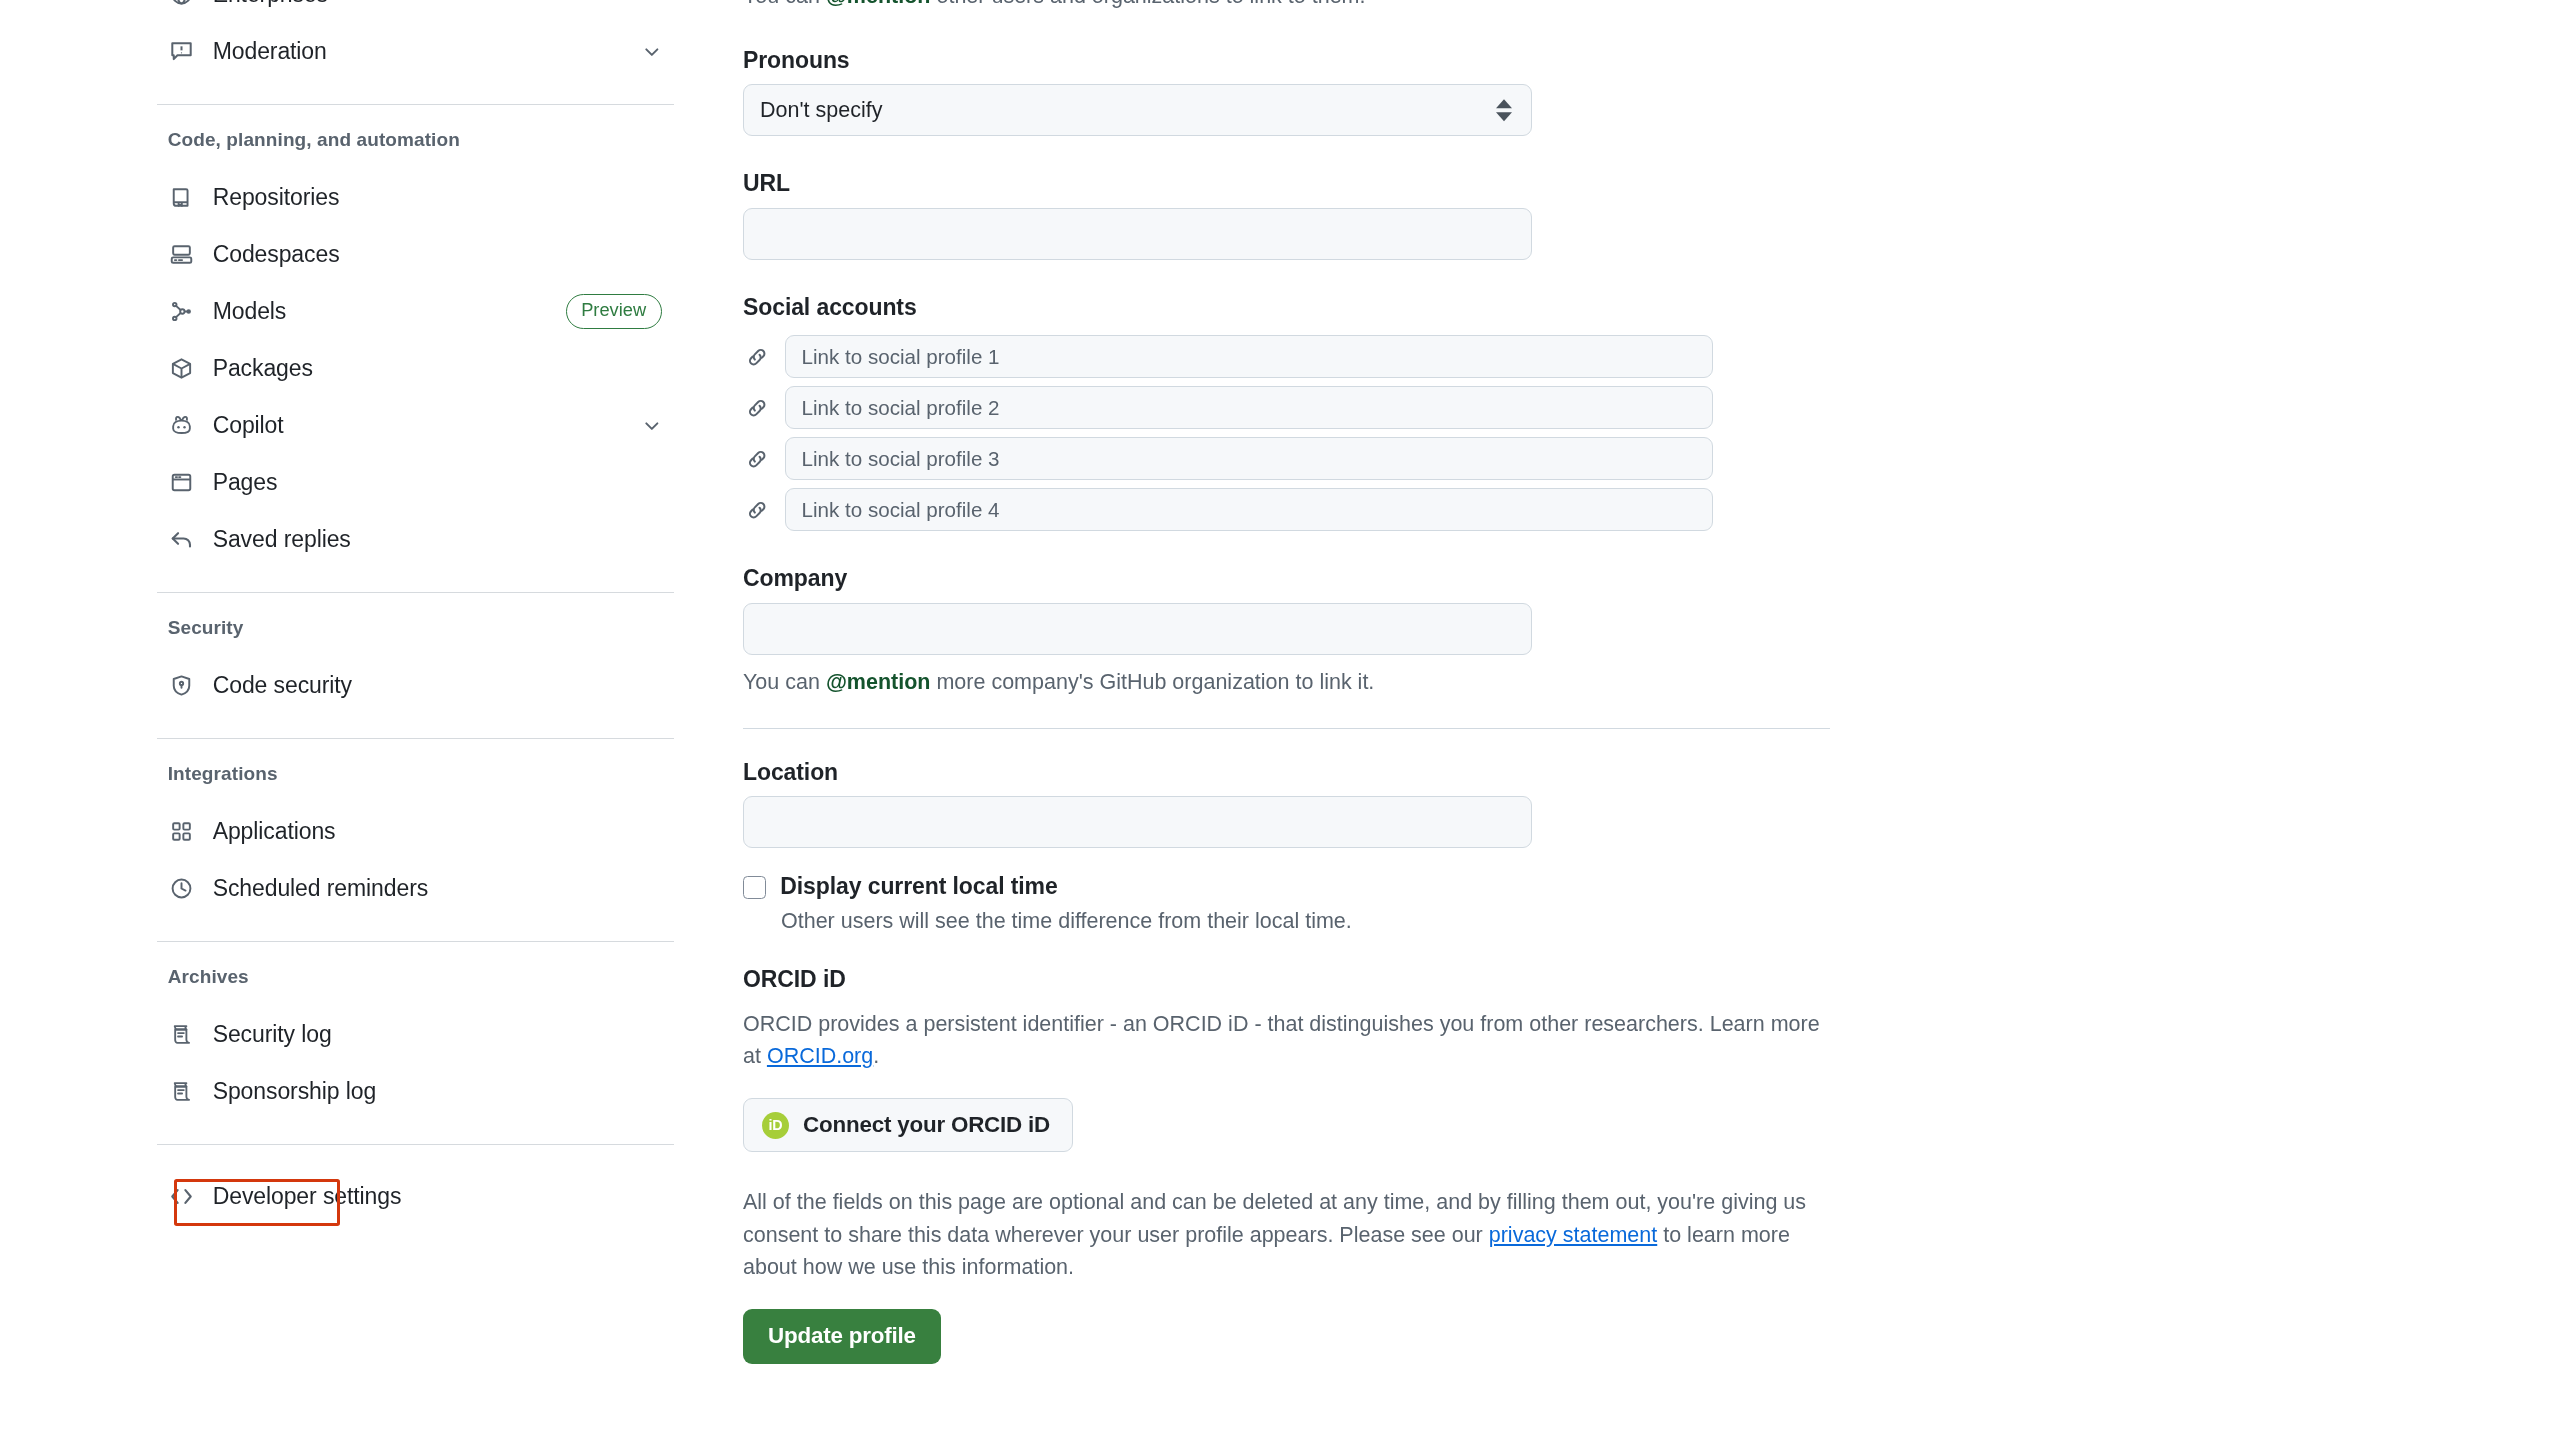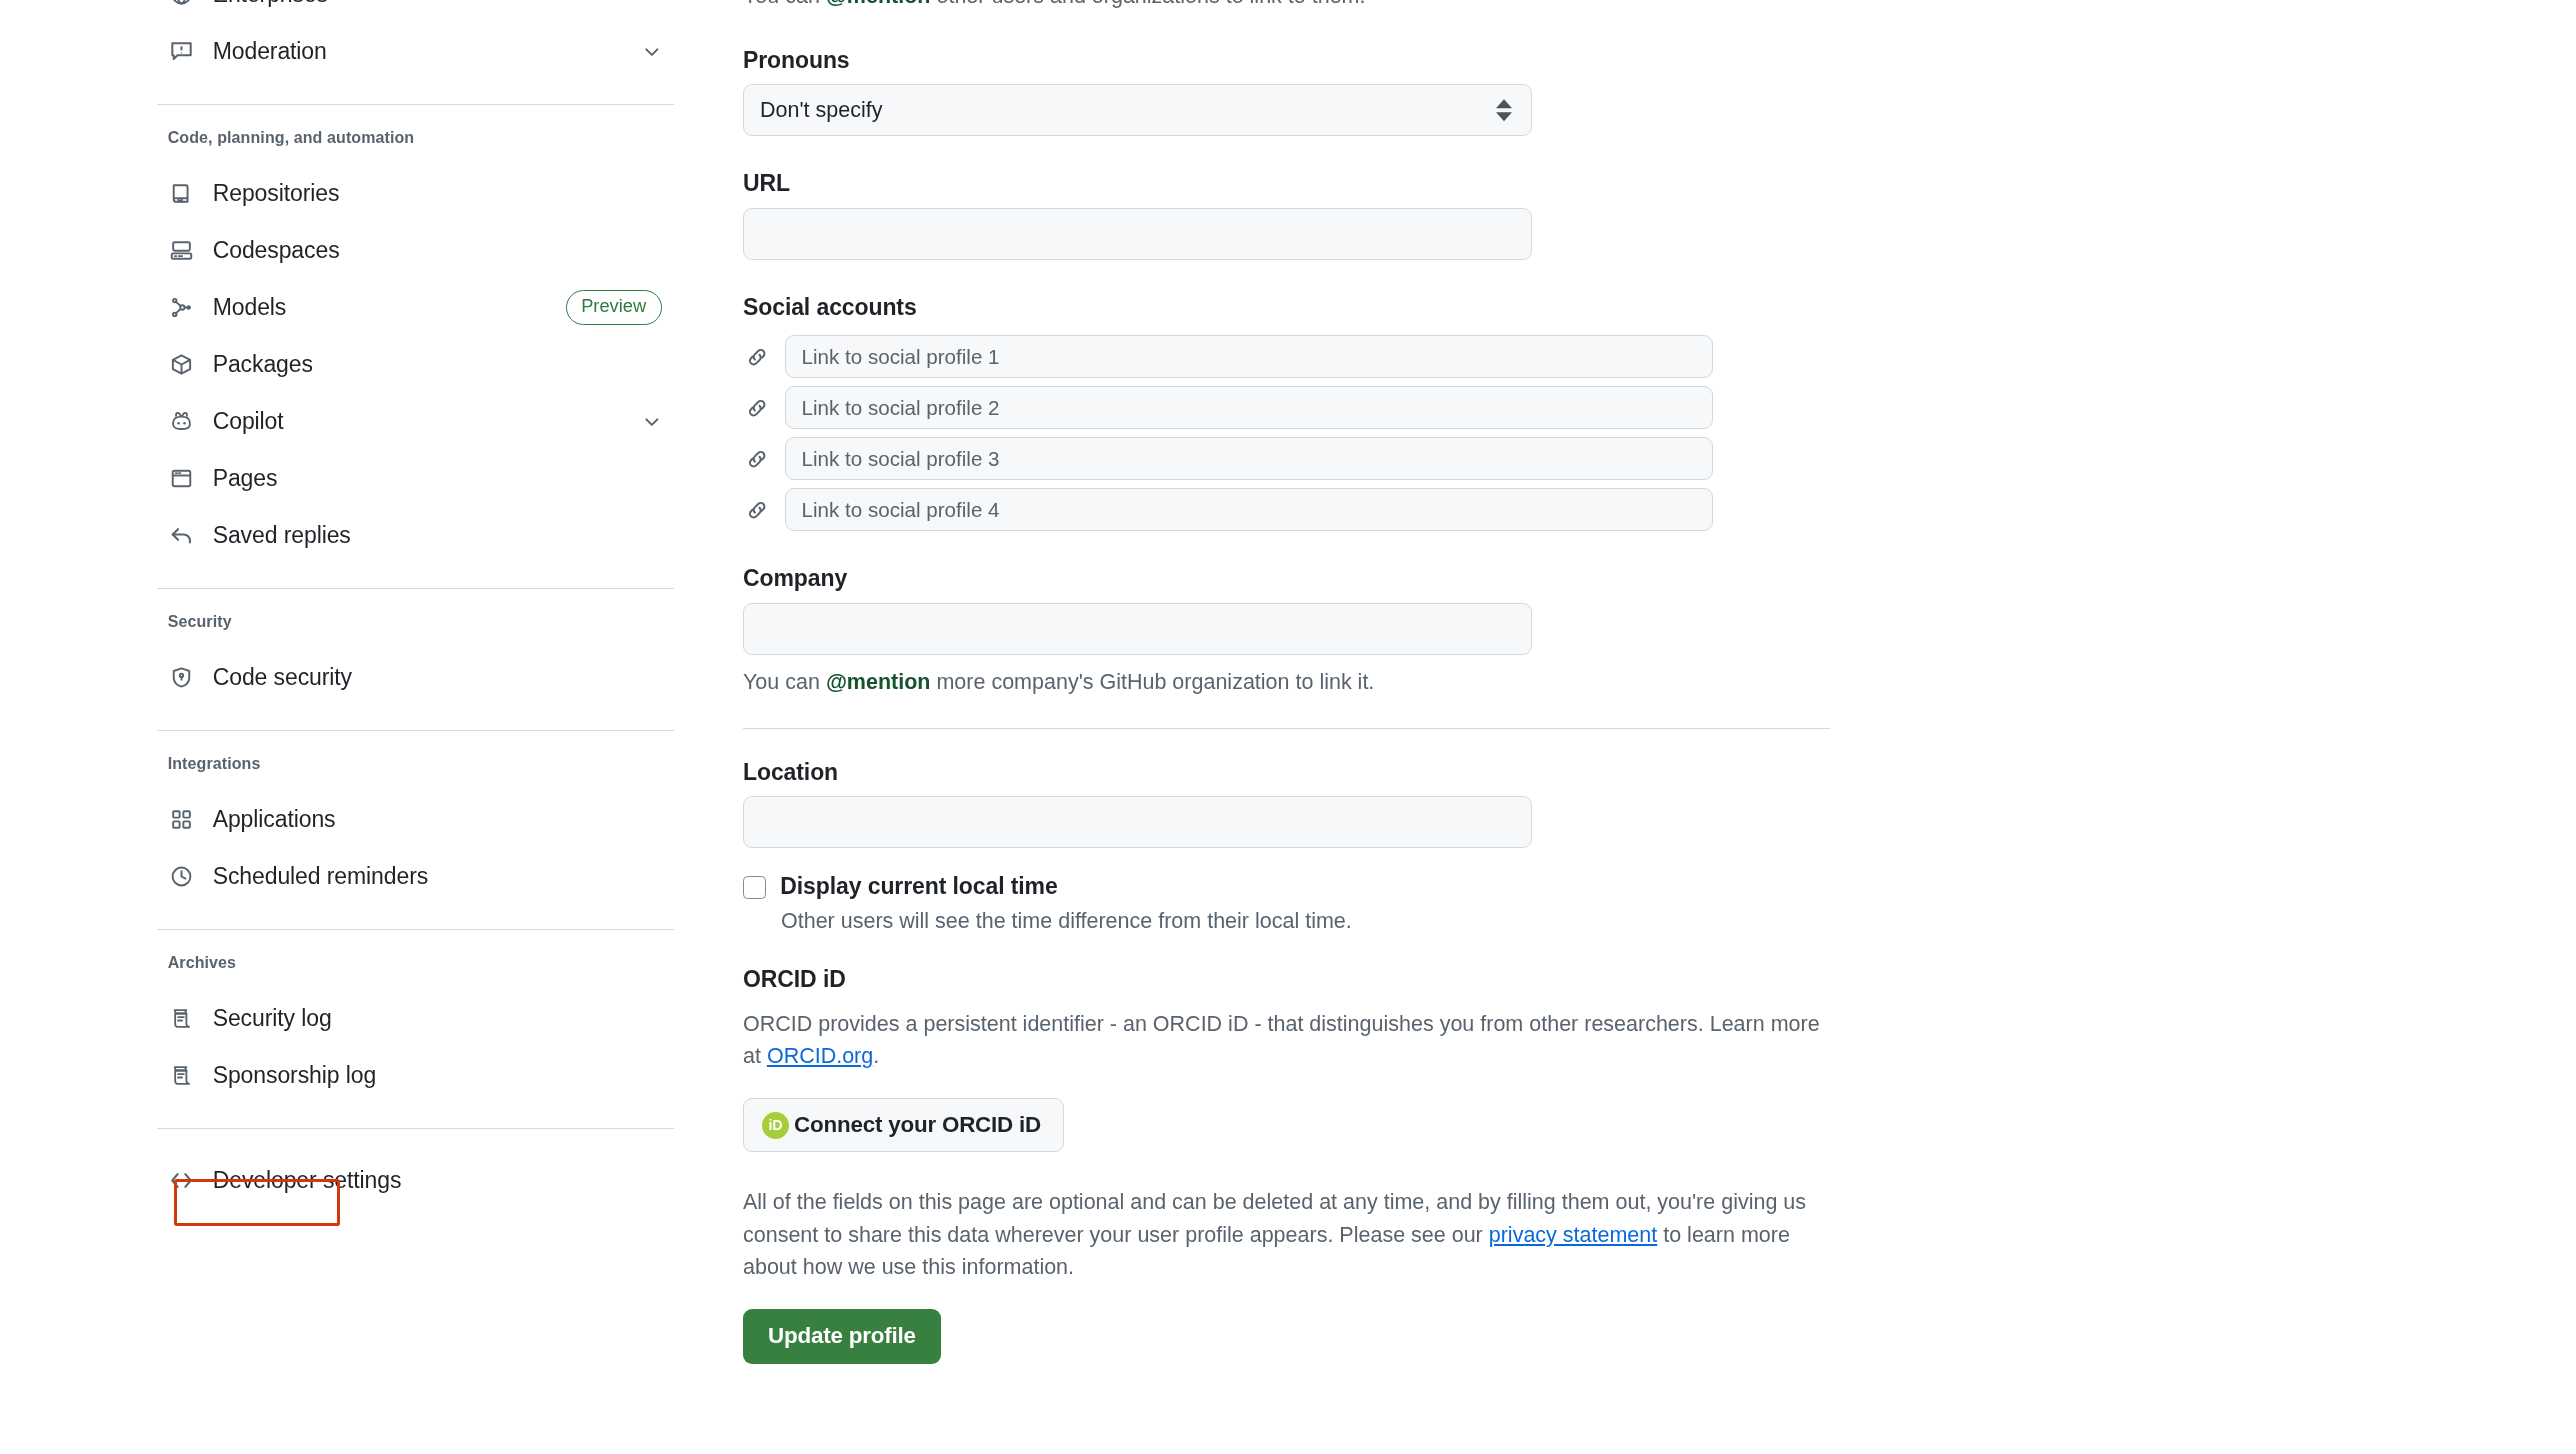--- a/index.html
+++ b/index.html
@@ -58,21 +58,21 @@
     border-radius: 894px;
     white-space: nowrap;
   }
   .nav-divider {
     height: 0.9px;
     background: #d6dade;
     margin: 24px 0 24px 0;
     width: 517px;
   }
   .nav-group-title {
-    font-size: 16px;
+    font-size: 19px;
     font-weight: bold;
     color: #59636e;
     padding: 0 10.7px;
     margin-bottom: 18px;
     letter-spacing: 0.1px;
   }
   .highlight-box {
     position: absolute;
     left: 174px;
     top: 1179px;
@@ -231,21 +231,21 @@
     color: #59636e;
     line-height: 1.52;
     width: 1087px;
     margin: 0;
   }
   a.lnk { color: #0969da; text-decoration: underline; }
 
   .orcid-btn {
     display: inline-flex;
     align-items: center;
-    gap: 5px;
+    gap: 14px;
     background: #f6f8fa;
     border: 0.9px solid #d1d9e0;
     border-radius: 9px;
     padding: 12.5px 21.5px 12.5px 18px;
     font-size: 22.4px;
     font-weight: bold;
     color: #1f2328;
     cursor: pointer;
     letter-spacing:-0.2px;
   }

